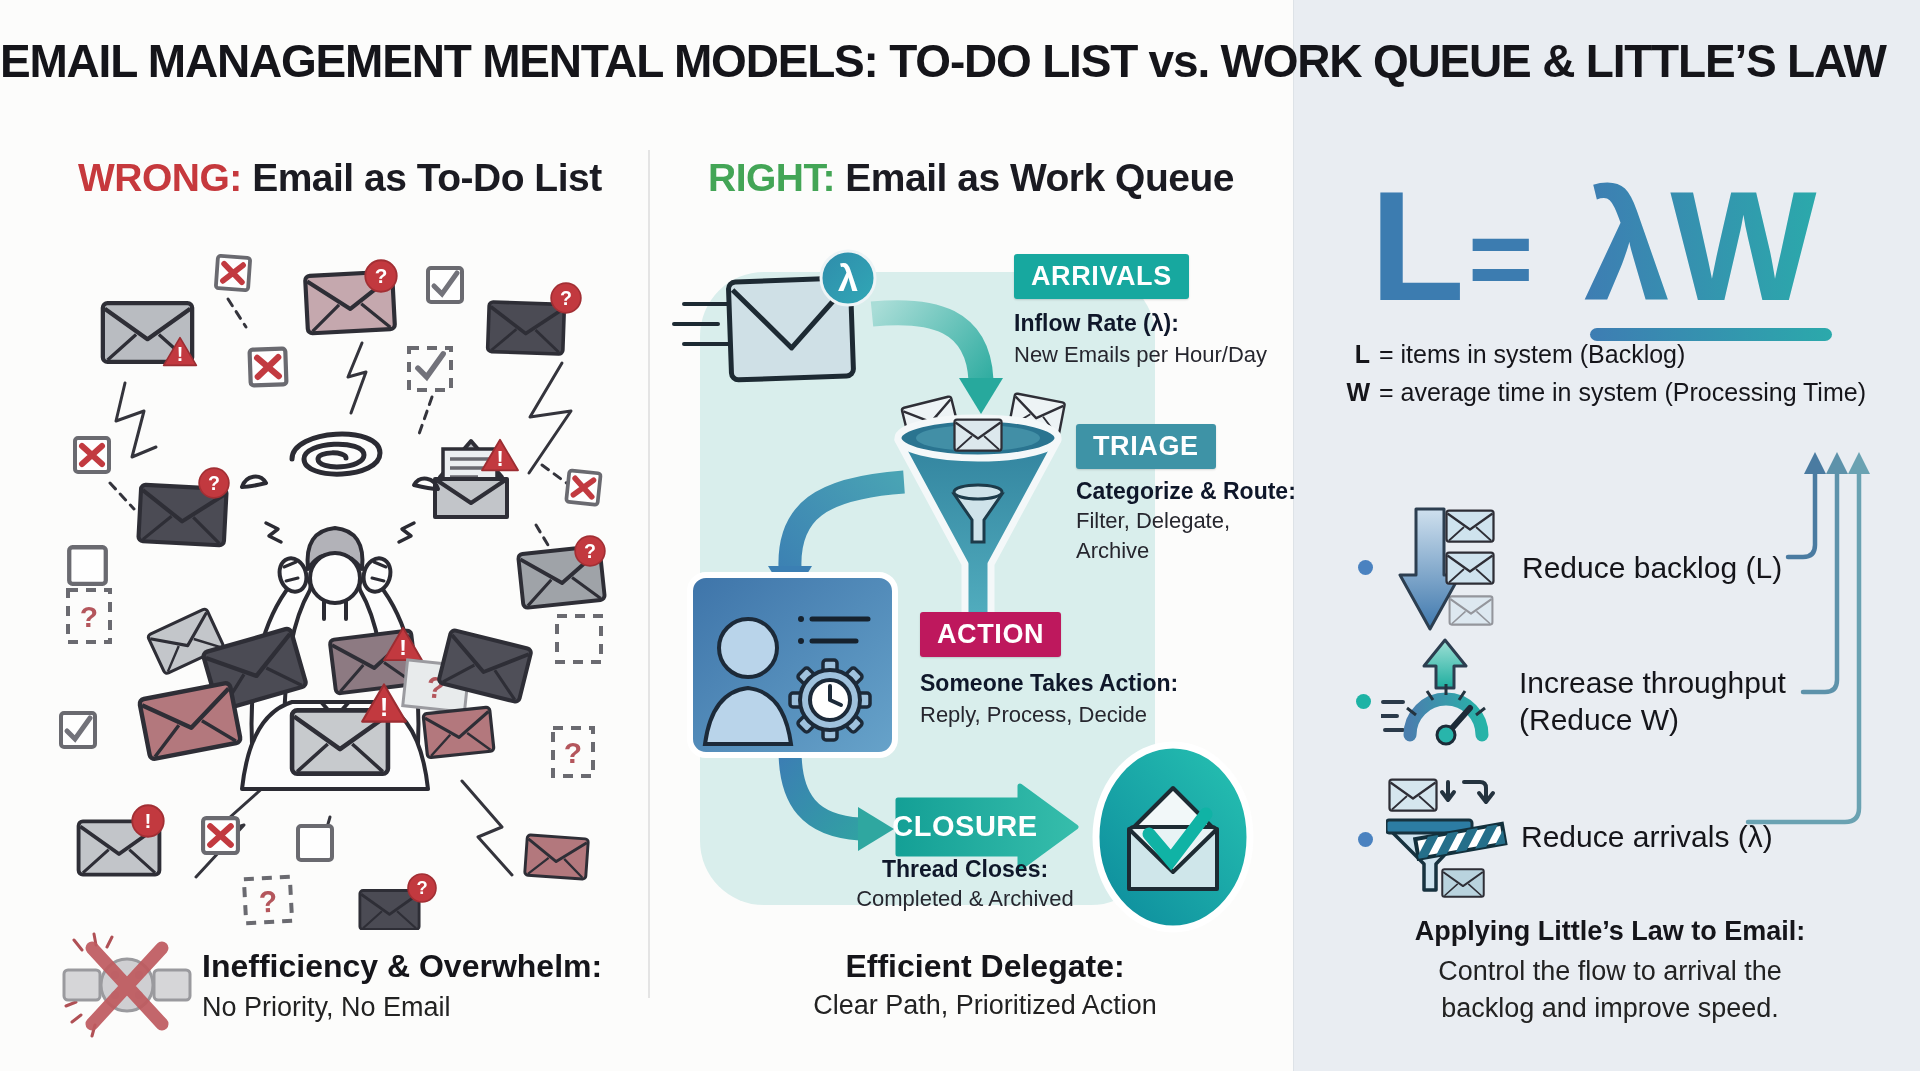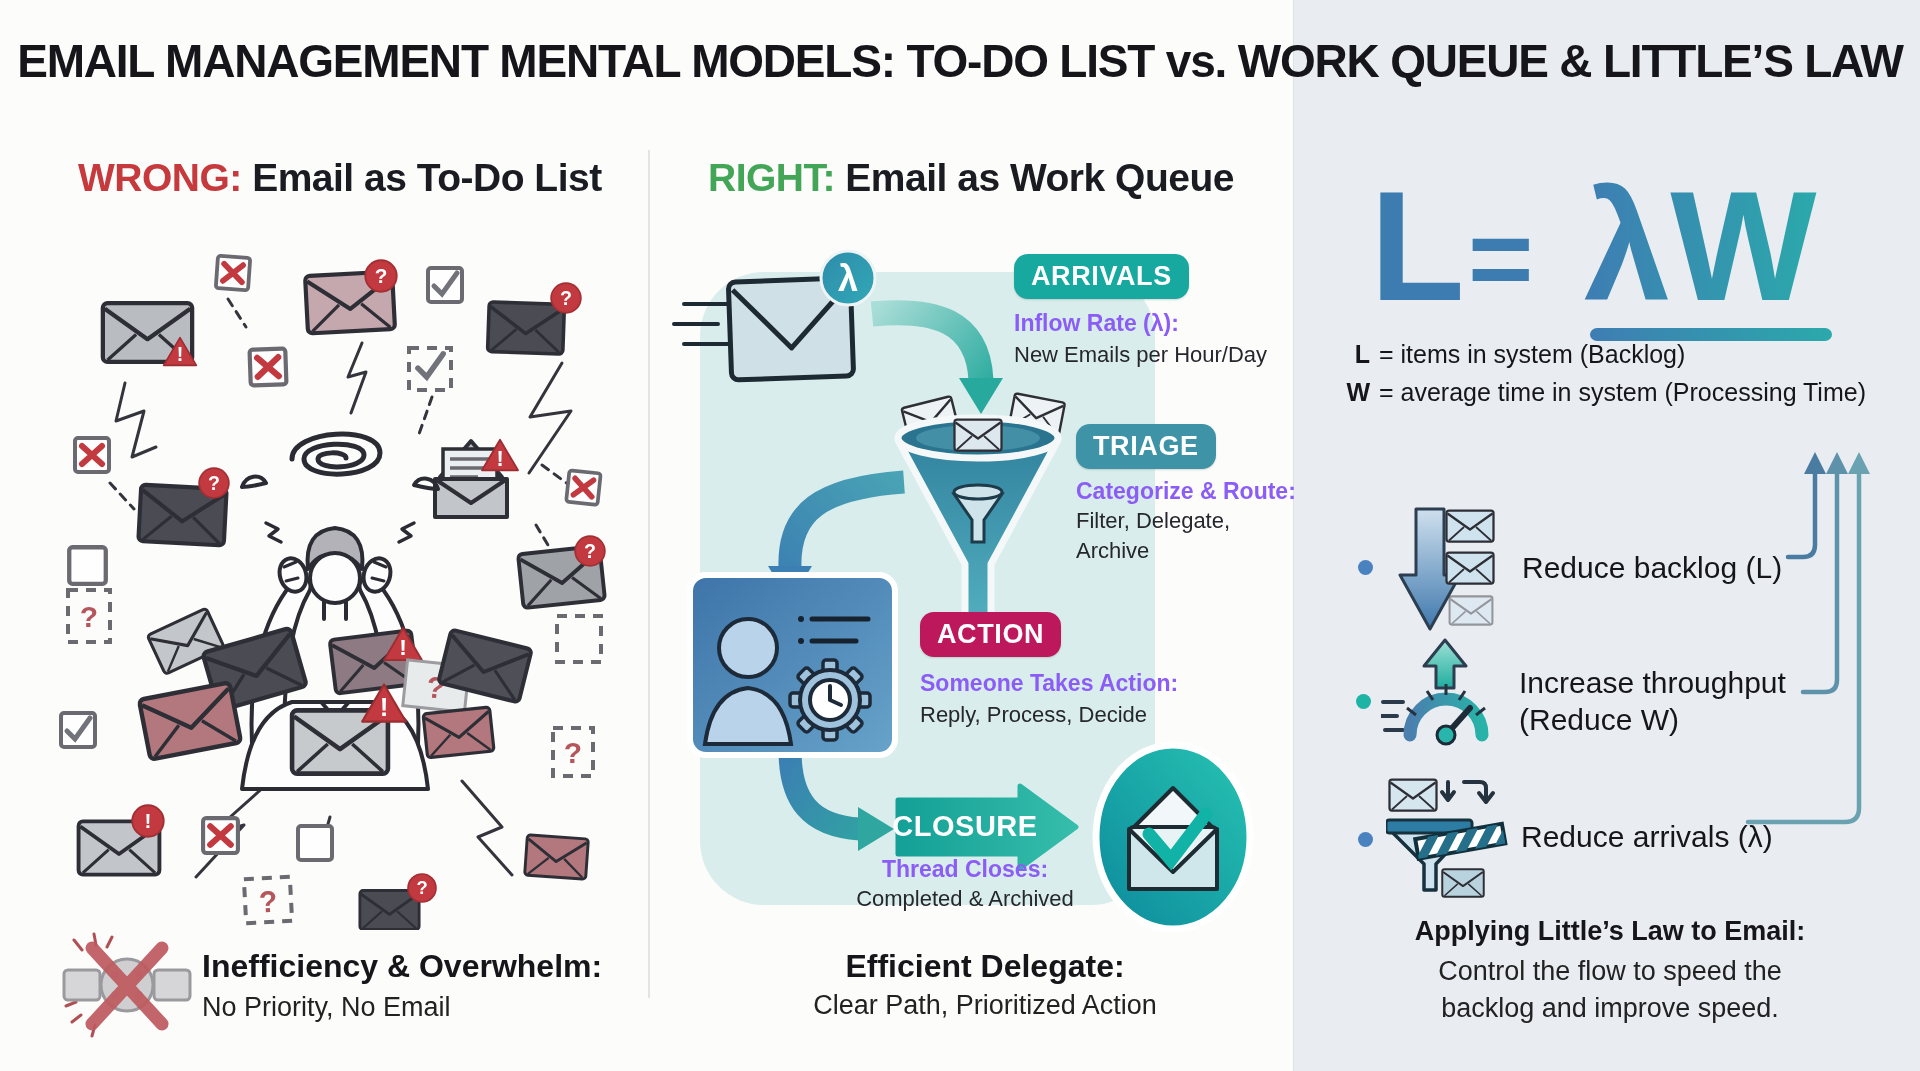--- a/index.html
+++ b/index.html
@@ -1,26 +1,26 @@
 <!DOCTYPE html>
 <html><head>
 <meta charset="utf-8">
 <style>
   html,body{margin:0;padding:0}
   .page{position:relative;width:1920px;height:1071px;background:#fcfcfb;font-family:"Liberation Sans",sans-serif;overflow:hidden}
   .abs{position:absolute}
   .rightbg{left:1293px;top:0;width:627px;height:1071px;background:#e9edf2;border-left:1px solid #dde2e7}
-  .title{left:0;top:34px;width:1920px;text-align:center;font-size:46px;font-weight:700;letter-spacing:-1.2px;color:#15151a;white-space:nowrap}
+  .title{left:0;top:34px;width:1920px;font-size:46px;font-weight:700;letter-spacing:-1.2px;color:#15151a;white-space:nowrap}
   .heading{top:156px;font-size:39px;font-weight:700;color:#1b1b22;letter-spacing:-.5px;white-space:nowrap}
   .h-left{left:78px}.h-mid{left:708px}
   .red{color:#c6393d}.green{color:#43a556}
   .vdiv{left:648px;top:150px;width:2px;height:848px;background:#e4e4e4}
-  .badge{position:absolute;color:#fff;font-weight:700;font-size:27px;letter-spacing:.6px;padding:7px 17px;border-radius:14px;box-shadow:0 1px 2px rgba(0,0,0,.15)}
+  .badge{position:absolute;color:#fff;font-weight:700;font-size:27px;letter-spacing:.6px;padding:7px 17px;border-radius:3px;box-shadow:0 1px 2px rgba(0,0,0,.15)}
   .b-arr{background:#17a89f}.b-tri{background:#3e93a6}.b-act{background:#be185d}
-  .stage-t{position:absolute;font-size:23px;font-weight:700;color:#8b5cf6;white-space:nowrap}
+  .stage-t{position:absolute;font-size:23px;font-weight:700;color:#0f172a;white-space:nowrap}
   .stage-l{position:absolute;font-size:22px;color:#26262e;white-space:nowrap}
   .closure-label{left:889px;top:798px;width:152px;height:56px;display:flex;align-items:center;justify-content:center;color:#fff;font-weight:700;font-size:29px;letter-spacing:.5px}
   .center{text-align:center}
   .foot-t{font-size:32px;font-weight:700;color:#15151a}
   .foot-l{font-size:27px;color:#222}
   .defs-block{left:1332px;top:340px;width:580px}
   .def-row{font-size:25px;color:#15151a;height:38px;white-space:nowrap}
   .def-term{display:inline-block;width:38px;font-weight:700;text-align:right;margin-right:9px}
   .lever-label{position:absolute;font-size:30px;color:#15151a;white-space:nowrap}
   .dot{position:absolute;width:15px;height:15px;border-radius:50%}
@@ -453,16 +453,16 @@
   <svg class="abs" style="left:1700px;top:440px" width="200" height="400" viewBox="0 0 200 400">
     <path class="conn" d="M88 117 L103 117 Q115 117 115 105 L115 32" stroke="#4a7ba1"></path>
     <polygon points="115,12 104,34 126,34" fill="#4a7ba1"></polygon>
     <path class="conn" d="M103 252 L125 252 Q137 252 137 240 L137 32" stroke="#5d92aa"></path>
     <polygon points="137,12 126,34 148,34" fill="#5d92aa"></polygon>
     <path class="conn" d="M48 382 L145 382 Q159 382 159 368 L159 32" stroke="#6aa2b2"></path>
     <polygon points="159,12 148,34 170,34" fill="#6aa2b2"></polygon>
   </svg>
 
   <div class="abs foot-t center" style="left:1370px;top:916px;width:480px;font-size:27px">Applying Little’s Law to Email:</div>
-  <div class="abs foot-l center" style="left:1370px;top:956px;width:480px">Control the flow to speed the</div>
+  <div class="abs foot-l center" style="left:1370px;top:956px;width:480px">Control the flow to arrival the</div>
   <div class="abs foot-l center" style="left:1370px;top:993px;width:480px">backlog and improve speed.</div>
 
 </div>
 
 </body></html>

